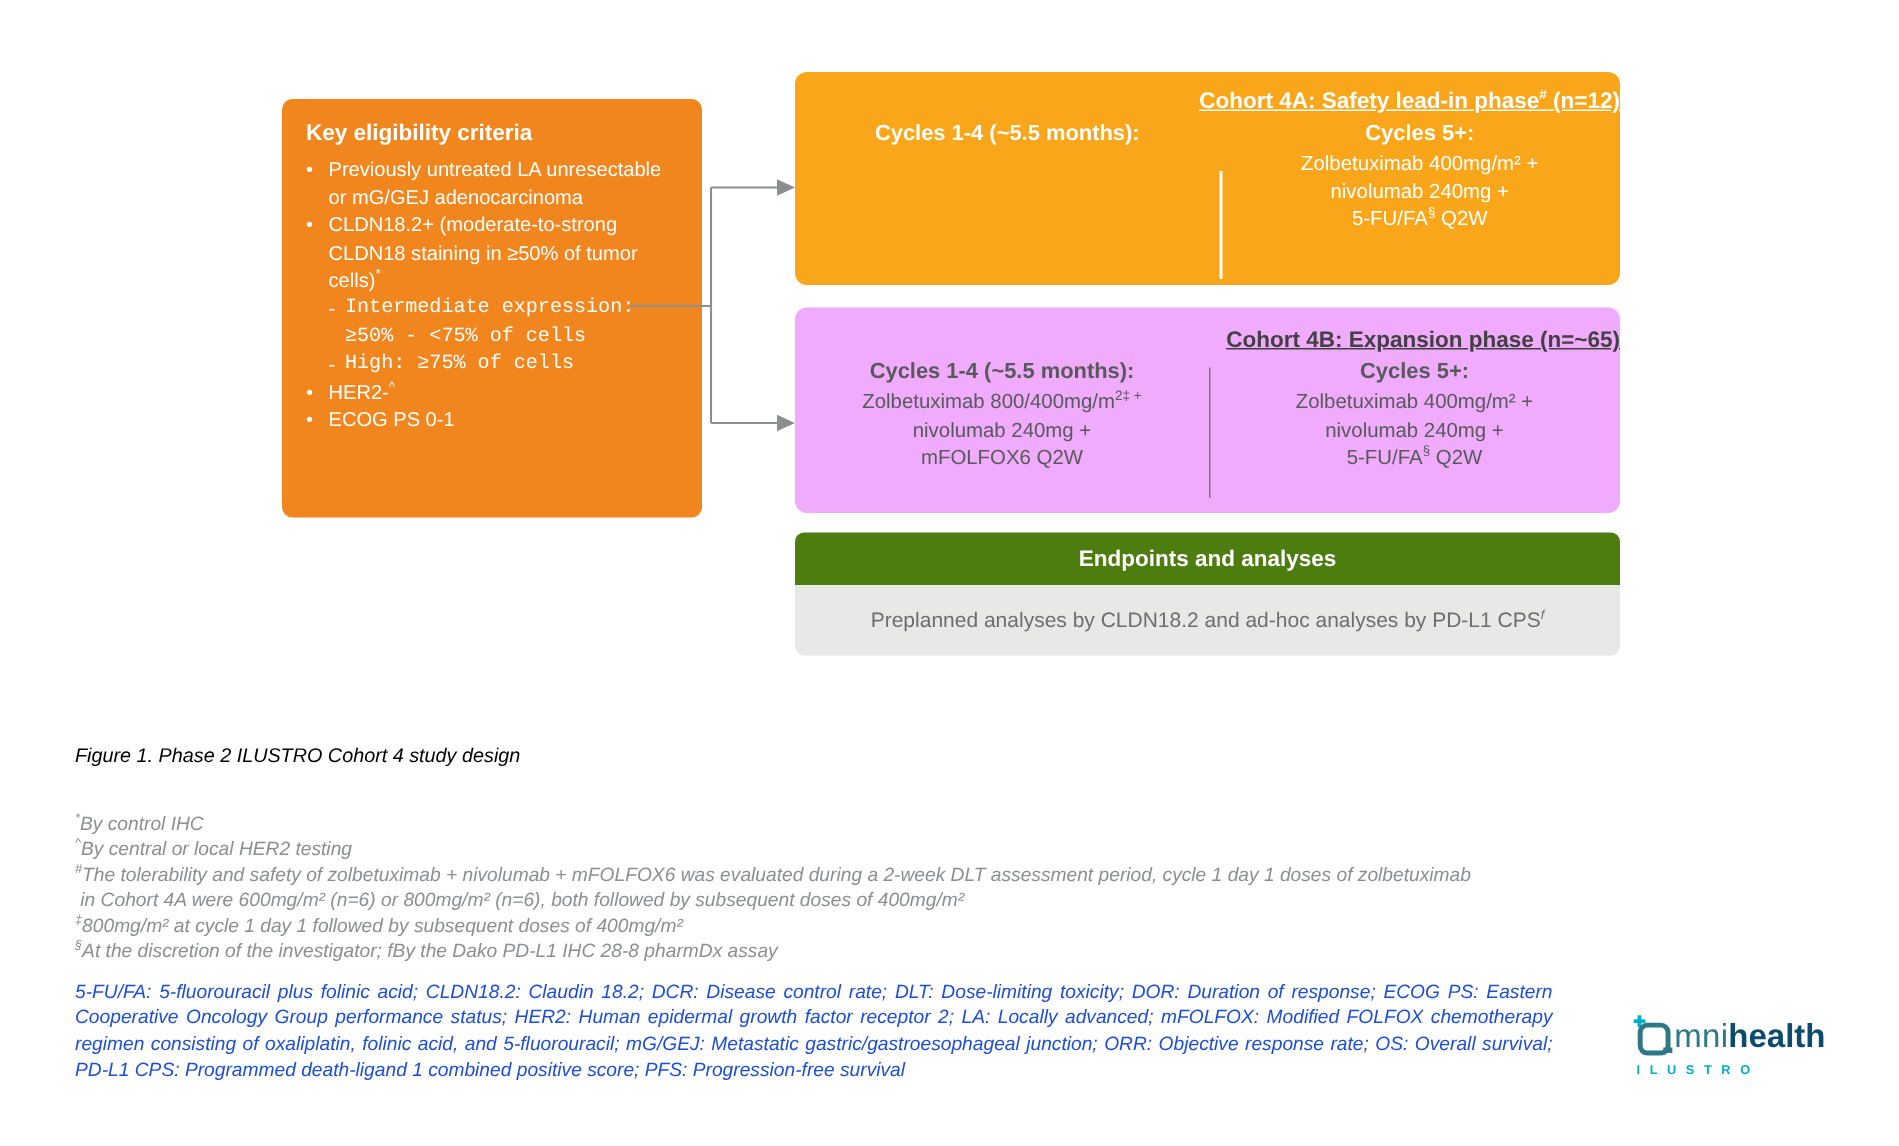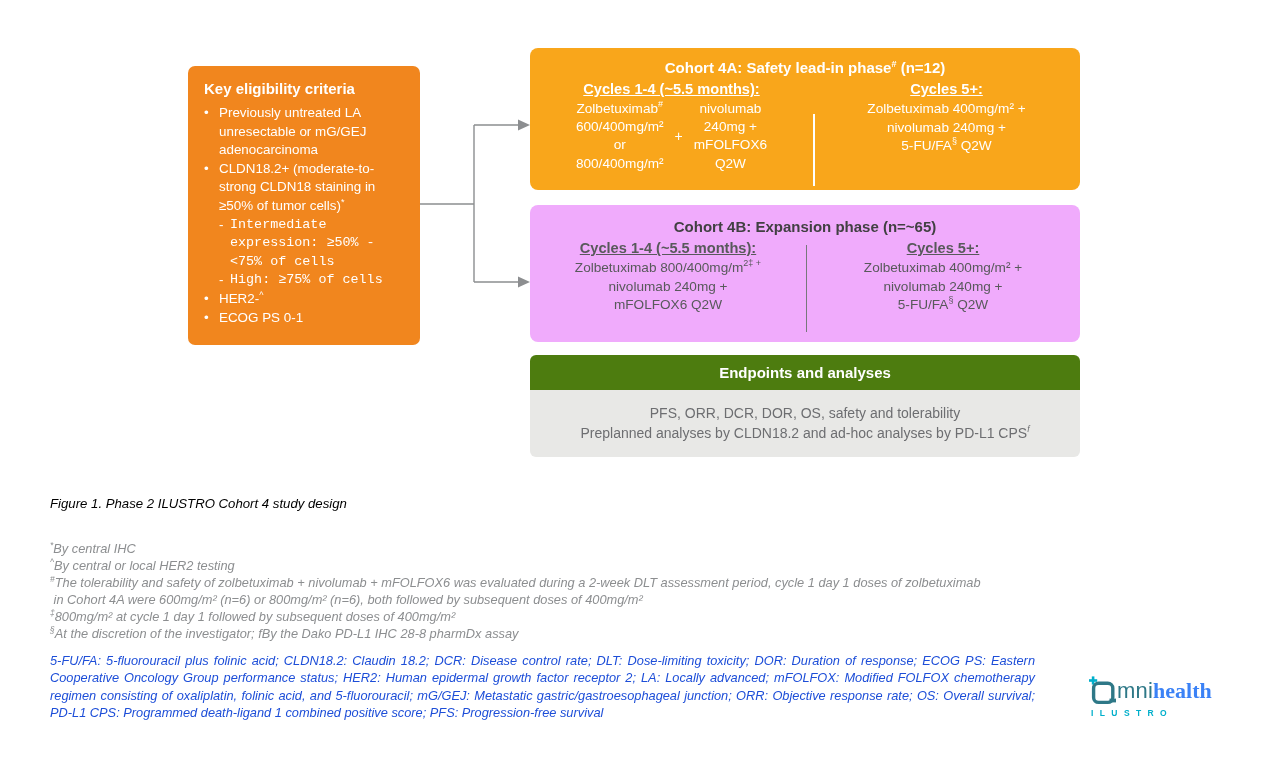--- a/index.html
+++ b/index.html
@@ -2,42 +2,42 @@
 <html><head>
 <meta charset="utf-8">
 <style>
   html,body{margin:0;padding:0;background:#fff;}
   #canvas{
     position:relative;width:1266px;height:764px;background:#ffffff;
     font-family:"Liberation Sans", sans-serif;overflow:hidden;
   }
   
   .elig{
-    position:absolute;left:188px;top:66px;width:232px;height:279px;
+    position:absolute;left:188px;top:66px;width:280px;height:279px;
     background:#F1861E;border-radius:7px;color:#fff;
     padding:14px 13px 10px 16px;box-sizing:border-box;
   }
   .elig-title{font-weight:bold;font-size:15px;margin-bottom:7px;}
   .bullet{display:flex;font-size:13.4px;line-height:18.6px;}
   .bullet .bm{width:15px;flex:0 0 15px;}
   .bullet .bt{flex:1;}
   .sub{display:flex;font-size:13.4px;line-height:18.6px;margin-left:15px;}
   .sub .dm{width:11px;flex:0 0 11px;}
   .sub .st{flex:1;font-family:Liberation Mono, monospace;}
   sup{font-size:9px;line-height:0;}
   
   .cohort{position:absolute;left:530px;width:550px;border-radius:8px;box-sizing:border-box;}
   .box4a{top:48px;height:142px;background:#F9A61B;color:#ffffff;}
   .box4b{top:205px;height:137px;background:#f0abfc;color:#58595B;}
-  .box-title{text-align:center;font-weight:bold;font-size:15px;padding-top:11px;}
+  .box-title{text-align:right;font-weight:bold;font-size:15px;padding-top:11px;text-decoration:underline;}
   .box4a .box-title{color:#ffffff;}
   .box4b .box-title{color:#414042;padding-top:13px;}
   .cols{display:flex;margin-top:5px;}
   .col{box-sizing:border-box;}
-  .col-h{text-align:center;font-weight:bold;font-size:14.6px;margin-bottom:3px;text-decoration:underline;}
+  .col-h{text-align:center;font-weight:bold;font-size:14.6px;margin-bottom:3px;}
   .cline{text-align:center;font-size:13.6px;line-height:18.5px;}
   .box4a .col-l{width:283px;}
   .box4a .col-r{flex:1;}
   .box4b .col-l{width:276px;}
   .box4b .col-r{flex:1;}
   .combo{display:flex;justify-content:center;align-items:center;gap:11px;margin-top:2px;}
   .combo .dcol{text-align:center;font-size:13.6px;line-height:18.2px;}
   .combo .plus{font-size:14px;}
   .vdiv{position:absolute;width:1.5px;}
   .vdiv-4a{left:283px;top:66px;height:72px;background:#ffffff;}
@@ -66,21 +66,21 @@
   .fn sup{font-size:8.5px;}
   .abbrev{
     position:absolute;left:50px;top:652px;width:985px;color:#1d4ed8;
     font-style:italic;font-size:12.8px;line-height:17.4px;text-align:justify;
   }
   
   .logo{position:absolute;left:1089px;top:676px;width:128px;}
   .logo-row{display:flex;align-items:center;}
   .logo-row svg{display:block;margin-right:1px;}
   .logo-mni{font-size:22px;color:#2E7887;letter-spacing:0.2px;line-height:22px;}
-  .logo-health{font-size:22px;color:#3b82f6;font-weight:bold;line-height:22px;font-family:Liberation Serif, serif;}
+  .logo-health{font-size:22px;color:#0c4a6e;font-weight:bold;line-height:22px;}
   .logo-sub{
     color:#00AFCB;font-weight:bold;font-size:8.5px;letter-spacing:6.4px;
     margin-top:3px;margin-left:2px;
   }
 </style>
 </head>
 <body>
 
 <div id="canvas">
 
@@ -116,35 +116,20 @@
     <path d="M420 204 H474 M474 125 V282 M474 125 H519 M474 282 H519" stroke="#8C8E90" stroke-width="1.4" fill="none"></path>
     <polygon points="518,119.5 530,125 518,130.5" fill="#8C8E90"></polygon>
     <polygon points="518,276.5 530,282 518,287.5" fill="#8C8E90"></polygon>
   </svg>
 
   <div class="cohort box4a">
     <div class="box-title"><span>Cohort 4A: Safety lead-in phase</span><sup>#</sup><span> (n=12)</span></div>
     <div class="cols">
       <div class="col col-l">
         <div class="col-h">Cycles 1-4 (~5.5 months):</div>
-        <div class="combo">
-          <div class="dcol">
-            <div><span>Zolbetuximab</span><sup>#</sup></div>
-            <div>600/400mg/m²</div>
-            <div>or</div>
-            <div>800/400mg/m²</div>
-          </div>
-          <div class="plus">+</div>
-          <div class="dcol">
-            <div>nivolumab</div>
-            <div>240mg +</div>
-            <div>mFOLFOX6</div>
-            <div>Q2W</div>
-          </div>
-        </div>
       </div>
       <div class="col col-r">
         <div class="col-h">Cycles 5+:</div>
         <div class="cline">Zolbetuximab 400mg/m² +</div>
         <div class="cline">nivolumab 240mg +</div>
         <div class="cline"><span>5-FU/FA</span><sup>§</sup><span> Q2W</span></div>
       </div>
     </div>
     <div class="vdiv vdiv-4a"></div>
   </div>
@@ -164,29 +149,28 @@
         <div class="cline">nivolumab 240mg +</div>
         <div class="cline"><span>5-FU/FA</span><sup>§</sup><span> Q2W</span></div>
       </div>
     </div>
     <div class="vdiv vdiv-4b"></div>
   </div>
 
   <div class="endpoints">
     <div class="ep-head">Endpoints and analyses</div>
     <div class="ep-body">
-      <div>PFS, ORR, DCR, DOR, OS, safety and tolerability</div>
       <div><span>Preplanned analyses by CLDN18.2 and ad-hoc analyses by PD-L1 CPS</span><sup class="fsup">f</sup></div>
     </div>
   </div>
 
   <div class="caption">Figure 1. Phase 2 ILUSTRO Cohort 4 study design</div>
 
   <div class="footnotes">
-    <div class="fn"><sup>*</sup><span>By central IHC</span></div>
+    <div class="fn"><sup>*</sup><span>By control IHC</span></div>
     <div class="fn"><sup>^</sup><span>By central or local HER2 testing</span></div>
     <div class="fn"><sup>#</sup><span>The tolerability and safety of zolbetuximab + nivolumab + mFOLFOX6 was evaluated during a 2-week DLT assessment period, cycle 1 day 1 doses of zolbetuximab</span></div>
     <div class="fn"><sup></sup><span> in Cohort 4A were 600mg/m² (n=6) or 800mg/m² (n=6), both followed by subsequent doses of 400mg/m²</span></div>
     <div class="fn"><sup>‡</sup><span>800mg/m² at cycle 1 day 1 followed by subsequent doses of 400mg/m²</span></div>
     <div class="fn"><sup>§</sup><span>At the discretion of the investigator; fBy the Dako PD-L1 IHC 28-8 pharmDx assay</span></div>
   </div>
 
   <div class="abbrev">5-FU/FA: 5-fluorouracil plus folinic acid; CLDN18.2: Claudin 18.2; DCR: Disease control rate; DLT: Dose-limiting toxicity; DOR: Duration of response; ECOG PS: Eastern Cooperative Oncology Group performance status; HER2: Human epidermal growth factor receptor 2; LA: Locally advanced; mFOLFOX: Modified FOLFOX chemotherapy regimen consisting of oxaliplatin, folinic acid, and 5-fluorouracil; mG/GEJ: Metastatic gastric/gastroesophageal junction; ORR: Objective response rate; OS: Overall survival; PD-L1 CPS: Programmed death-ligand 1 combined positive score; PFS: Progression-free survival</div>
 
   <div class="logo">

